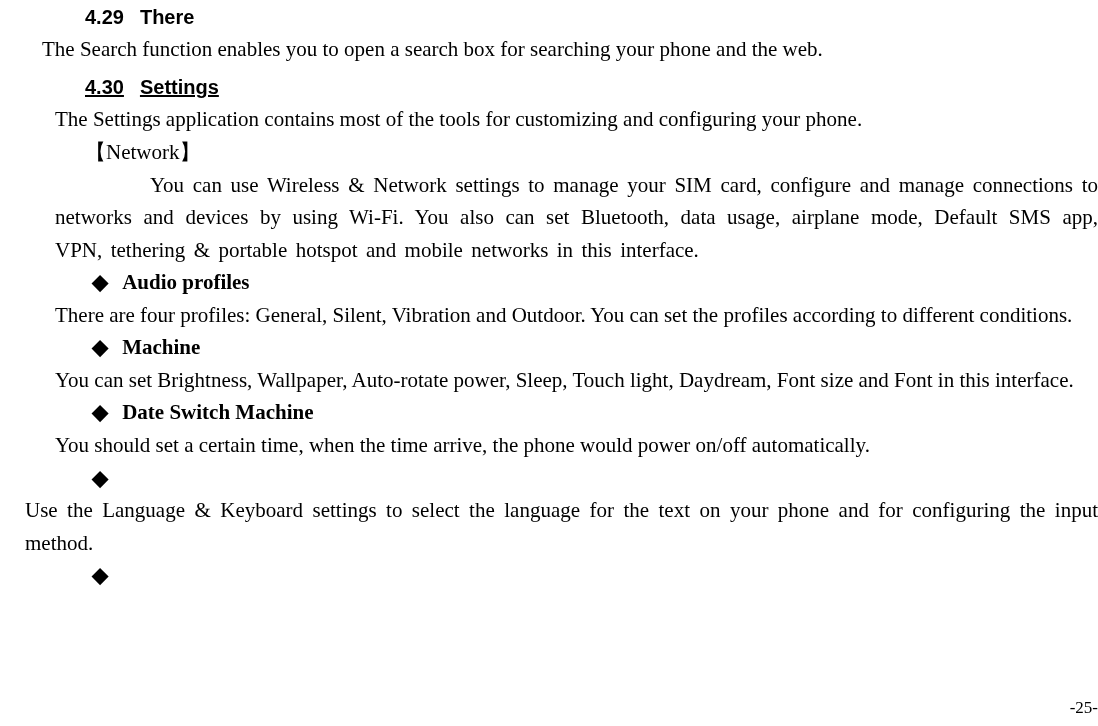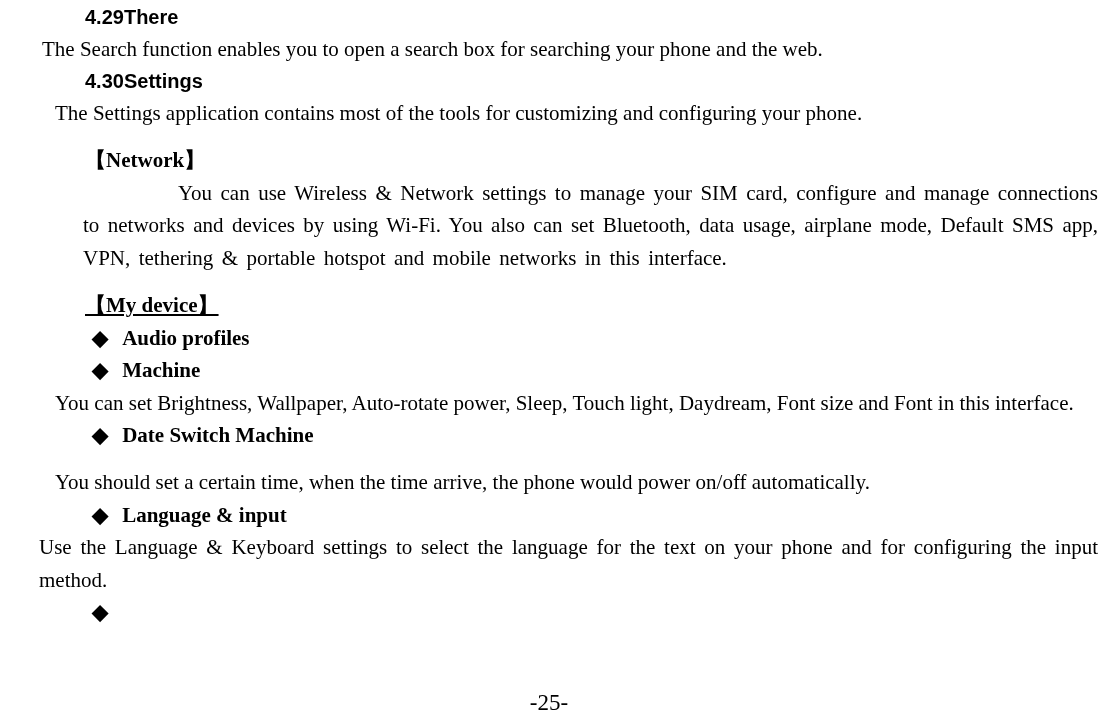--- a/index.html
+++ b/index.html
@@ -20,52 +20,52 @@
     }
     .content {
       padding: 2px 0 0 0;
     }
     .heading {
       font-weight: bold;
       font-family: Arial, Helvetica, sans-serif;
       font-size: 20px;
       margin-left: 85px;
       display: flex;
-      gap: 0;
+      gap: 16px;
     }
     .heading-num {
       display: inline-block;
     }
     .para-indent-1 {
       margin-left: 42px;
       text-align: justify;
       margin-right: 12px;
     }
     .para-indent-2 {
       margin-left: 55px;
       text-align: justify;
       margin-right: 8px;
     }
     .para-indent-3-first {
       text-indent: 95px;
       text-align: justify;
       margin-right: 0;
       margin-left: 0;
-      padding-left: 83px;
+      padding-left: 55px;
     }
     .para-usenote {
-      margin-left: 39px;
+      margin-left: 25px;
       text-align: justify;
       margin-right: 0;
       text-indent: 0;
     }
     .bracket-head {
-      font-weight: bold;
+      font-weight: normal;
       margin-left: 85px;
-      margin-top: 15px;
+      margin-top: 1px;
     }
     .diamond-item {
       font-weight: bold;
       margin-left: 92px;
       display: flex;
       align-items: baseline;
     }
     .diamond {
       font-size: 21px;
       margin-right: 14px;
@@ -74,79 +74,78 @@
     .underline {
       text-decoration: underline;
     }
     .block {
       margin-bottom: 0;
     }
     .footer {
       position: absolute;
       bottom: 5px;
       width: 100%;
-      text-align: center;
-      font-size: 23px;
+      text-align: right;
+      font-size: 17px;
     }
     .justify-wide {
       word-spacing: 0.15em;
     }
   </style>
 </head>
 <body>
 
 <div class="content">
 
   <div class="heading block">
     <span class="heading-num">4.29</span>
     <span>There</span>
   </div>
 
   <div class="para-indent-1 block">The Search function enables you to open a search box for searching your phone and the web.</div>
 
-  <div class="heading block" style="">
+  <div class="heading block" style="margin-top:6px;text-decoration:underline;">
     <span class="heading-num">4.30</span>
     <span>Settings</span>
   </div>
 
   <div class="para-indent-2 block">The Settings application contains most of the tools for customizing and configuring your phone.</div>
 
   <div class="bracket-head block">【Network】</div>
 
   <div class="para-indent-3-first block justify-wide">You can use Wireless &amp; Network settings to manage your SIM card, configure and manage connections to networks and devices by using Wi-Fi. You also can set Bluetooth, data usage, airplane mode, Default SMS app, VPN, tethering &amp; portable hotspot and mobile networks in this interface.</div>
 
-  <div class="bracket-head block">
-    <span class="underline">【My device】</span>
-  </div>
 
   <div class="diamond-item block">
     <span class="diamond">◆</span>
     <span>Audio profiles</span>
   </div>
 
+  <div class="block" style="text-align:justify; text-indent:55px;">
+    <span>There are four profiles: General, Silent, Vibration and Outdoor. You can set the profiles according to different conditions.</span>
+  </div>
 
   <div class="diamond-item block">
     <span class="diamond">◆</span>
     <span>Machine</span>
   </div>
 
   <div class="block" style="text-align:justify; text-indent:55px;">
     <span>You can set Brightness, Wallpaper, Auto-rotate power, Sleep, Touch light, Daydream, Font size and Font in this interface.</span>
   </div>
 
   <div class="diamond-item block">
     <span class="diamond">◆</span>
     <span>Date Switch Machine</span>
   </div>
 
-  <div class="block" style="text-align:justify; text-indent:55px;margin-top:14px;">You should set a certain time, when the time arrive, the phone would power on/off automatically.</div>
+  <div class="block" style="text-align:justify; text-indent:55px;">You should set a certain time, when the time arrive, the phone would power on/off automatically.</div>
 
   <div class="diamond-item block">
     <span class="diamond">◆</span>
-    <span>Language &amp; input</span>
   </div>
 
   <div class="para-usenote block justify-wide">Use the Language &amp; Keyboard settings to select the language for the text on your phone and for configuring the input method.</div>
 
   <div class="diamond-item block">
     <span class="diamond">◆</span>
   </div>
 
 </div>
 

